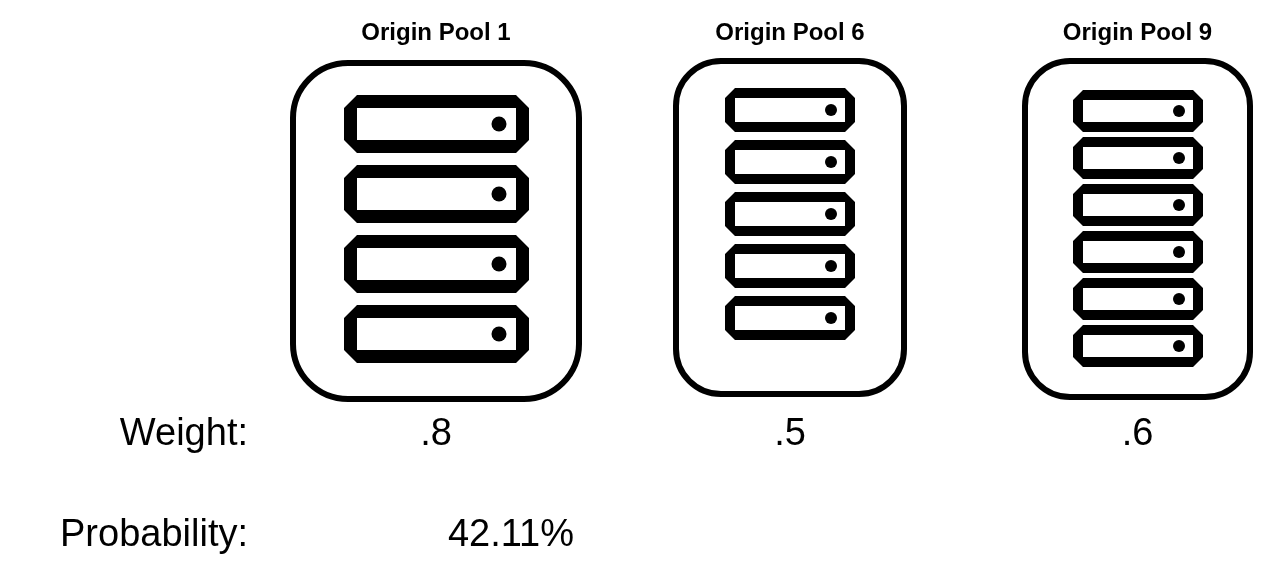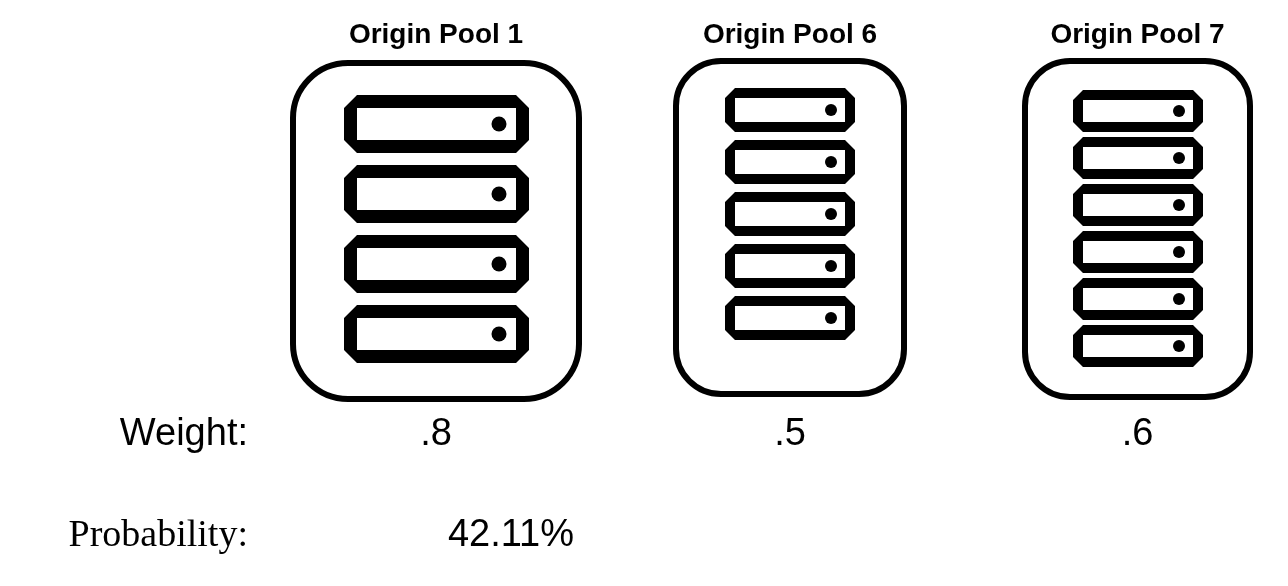--- a/index.html
+++ b/index.html
@@ -6,36 +6,36 @@
   .canvas{
     position:relative;width:1288px;height:586px;background:#fff;
     font-family:"Liberation Sans",sans-serif;overflow:hidden;
   }
   .pool{position:absolute;top:0;height:100%;}
   .pool-0{left:290px;width:292px;}
   .pool-1{left:673px;width:234px;}
   .pool-2{left:1022px;width:231px;}
   .pool-title{
     position:absolute;top:20px;left:-30px;right:-30px;text-align:center;
-    font-weight:bold;font-size:28px;line-height:1;
+    font-weight:bold;font-size:24px;line-height:1;
   }
   .rack{
     position:absolute;left:0;right:0;border:6px solid;box-sizing:border-box;
     display:flex;flex-direction:column;align-items:center;background:#fff;
   }
   .pool-0 .rack{top:60px;height:342px;border-radius:58px;padding-top:29px;gap:12px;}
   .pool-1 .rack{top:58px;height:339px;border-radius:48px;padding-top:24px;gap:8px;}
   .pool-2 .rack{top:58px;height:342px;border-radius:48px;padding-top:26px;gap:5px;}
   .server-icon-svg{display:block;flex:0 0 auto;}
   .value,.row-label{position:absolute;font-size:38px;line-height:1;white-space:nowrap;}
   .weight-value{top:413px;left:0;right:0;text-align:center;}
   .probability-value{top:514px;left:0;right:8px;text-align:right;}
   .row-label{left:0;width:248px;text-align:right;}
   .weight-label{top:413px;text-align:right;}
-  .probability-label{top:514px;font-family:Liberation Serif, serif;}
+  .probability-label{top:514px;}
 </style>
 </head>
 <body>
 
 <div class="canvas" style="color: rgb(0, 0, 0); background: rgb(255, 255, 255);">
 
   <div class="row-label weight-label">Weight:</div>
 
   <div class="row-label probability-label">Probability:</div>
 
@@ -84,21 +84,21 @@
         </svg>
         <svg class="server-icon-svg" width="130" height="44" viewBox="0 0 130 44">
           <path d="M10 0 H120 L130 10 V34 L120 44 H10 L0 34 V10 Z M10 10 H120 V34 H10 Z" fill="#000000" fill-rule="evenodd"></path>
           <circle cx="106" cy="22" r="6" fill="#000000"></circle>
         </svg>
       </div>
     <div class="value weight-value">.5</div>
   </div>
 
   <div class="pool pool-2">
-    <div class="pool-title">Origin Pool 7</div>
+    <div class="pool-title">Origin Pool 9</div>
     <div class="rack">
         <svg class="server-icon-svg" width="130" height="42" viewBox="0 0 130 42">
           <path d="M10 0 H120 L130 10 V32 L120 42 H10 L0 32 V10 Z M10 10 H120 V32 H10 Z" fill="#000000" fill-rule="evenodd"></path>
           <circle cx="106" cy="21" r="6" fill="#000000"></circle>
         </svg>
         <svg class="server-icon-svg" width="130" height="42" viewBox="0 0 130 42">
           <path d="M10 0 H120 L130 10 V32 L120 42 H10 L0 32 V10 Z M10 10 H120 V32 H10 Z" fill="#000000" fill-rule="evenodd"></path>
           <circle cx="106" cy="21" r="6" fill="#000000"></circle>
         </svg>
         <svg class="server-icon-svg" width="130" height="42" viewBox="0 0 130 42">

